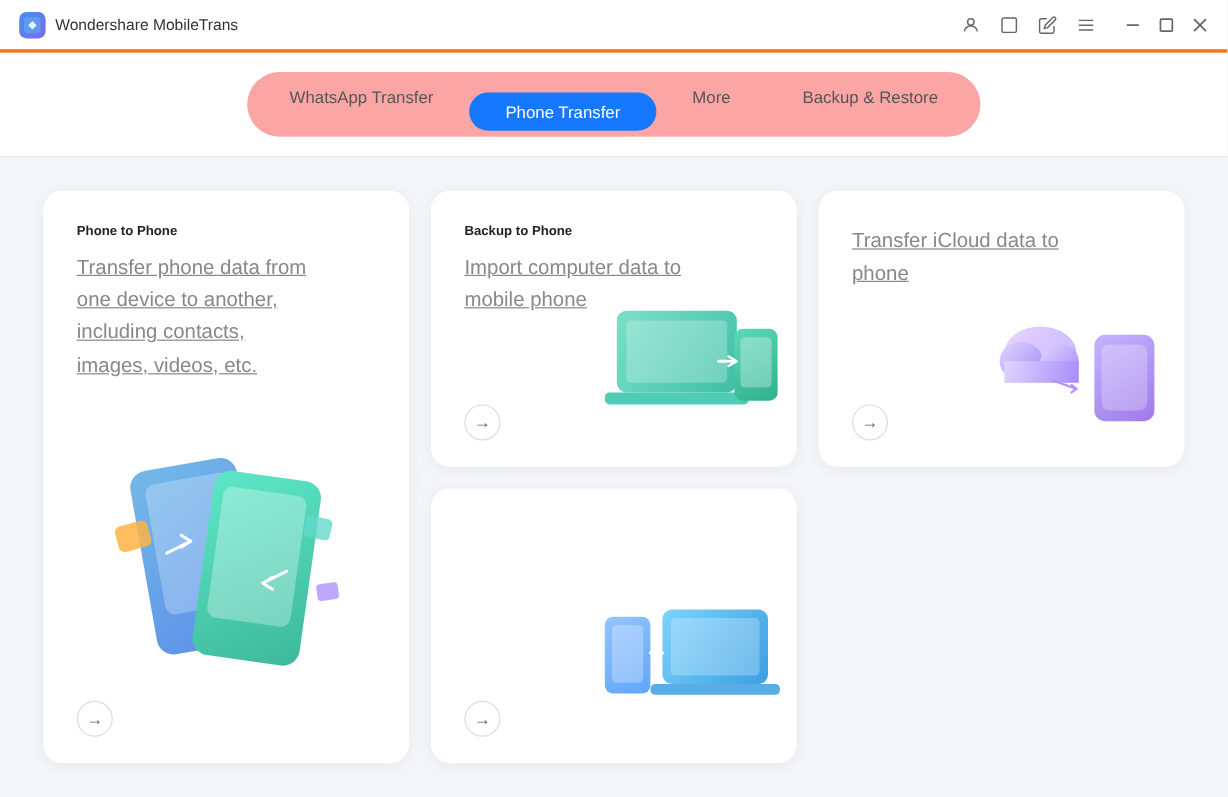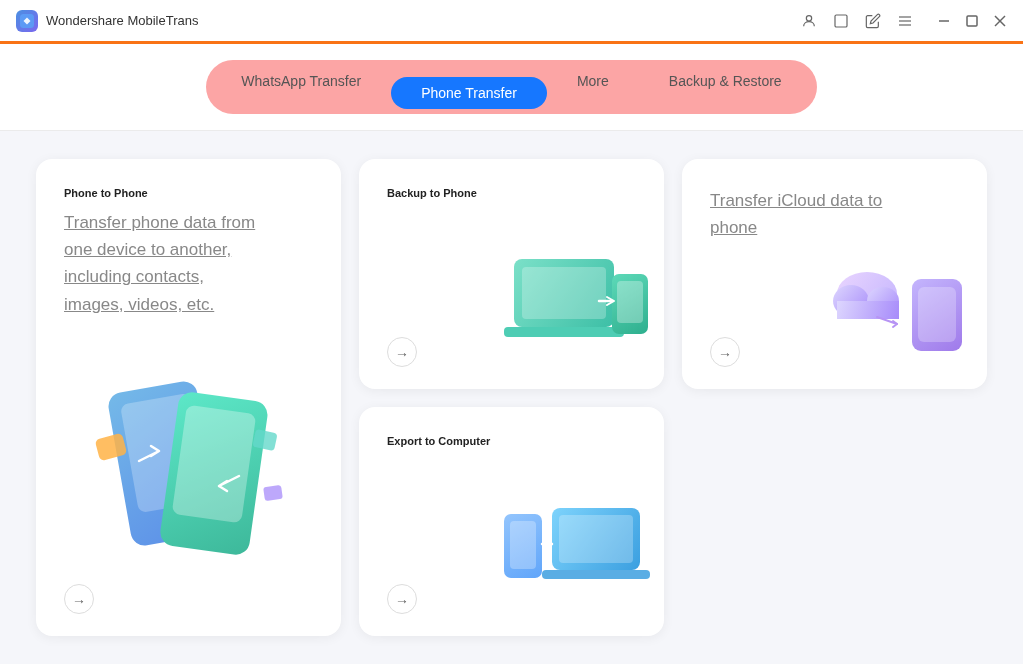--- a/index.html
+++ b/index.html
@@ -263,20 +263,21 @@
             <stop offset="100%" stop-color="#3db89a"></stop>
           </linearGradient>
         </defs>
       </svg>
     </div>
     <div class="card-arrow">→</div>
   </div>
 
   <div class="card">
     <span class="card-title">Backup to Phone</span>
+    <span class="card-desc">Import computer data to mobile phone</span>
 
     <div style="position:absolute; right:10px; bottom:30px; width:150px; height:120px;">
       <svg width="150" height="120" viewBox="0 0 150 120" fill="none">
 
         <rect x="10" y="20" width="100" height="68" rx="8" fill="url(#laptopGreen)"></rect>
         <rect x="18" y="28" width="84" height="52" rx="4" fill="rgba(255,255,255,0.25)"></rect>
         <rect x="0" y="88" width="120" height="10" rx="4" fill="#4ecdb4"></rect>
 
         <rect x="108" y="35" width="36" height="60" rx="7" fill="url(#phoneGreen2)"></rect>
         <rect x="113" y="42" width="26" height="42" rx="4" fill="rgba(255,255,255,0.3)"></rect>
@@ -335,21 +336,20 @@
             <stop offset="0%" stop-color="#ddd6fe"></stop>
             <stop offset="100%" stop-color="#a78bfa"></stop>
           </linearGradient>
         </defs>
       </svg>
     </div>
     <div class="card-arrow">→</div>
   </div>
 
   <div class="card">
-    <span class="card-title">Export to Computer</span>
 
     <div style="position:absolute; right:10px; bottom:30px; width:160px; height:120px;">
       <svg width="160" height="120" viewBox="0 0 160 120" fill="none">
 
         <rect x="10" y="28" width="38" height="64" rx="7" fill="url(#phoneBlue2)"></rect>
         <rect x="16" y="35" width="26" height="48" rx="4" fill="rgba(255,255,255,0.28)"></rect>
 
         <rect x="58" y="22" width="88" height="62" rx="8" fill="url(#laptopBlue)"></rect>
         <rect x="65" y="29" width="74" height="48" rx="4" fill="rgba(255,255,255,0.25)"></rect>
         <rect x="48" y="84" width="108" height="9" rx="4" fill="#5aade4"></rect>

